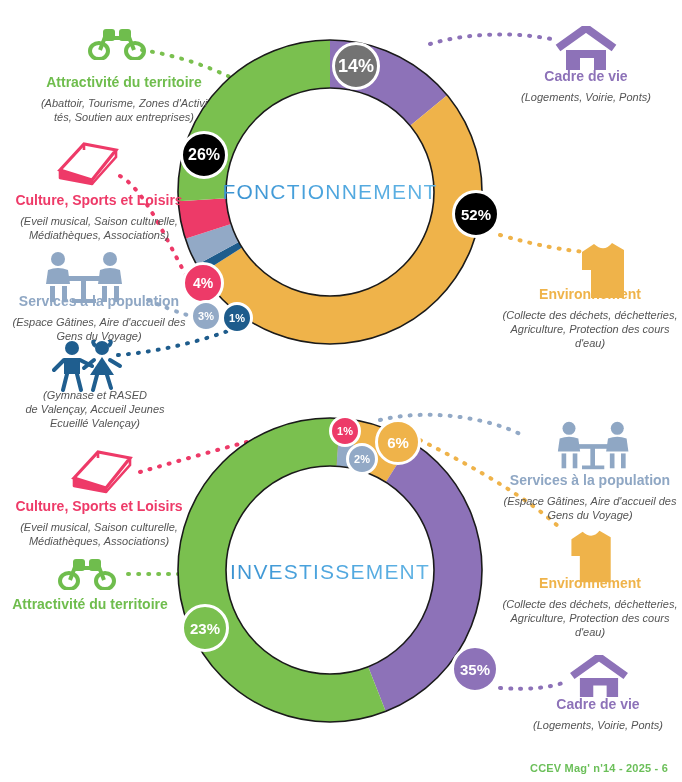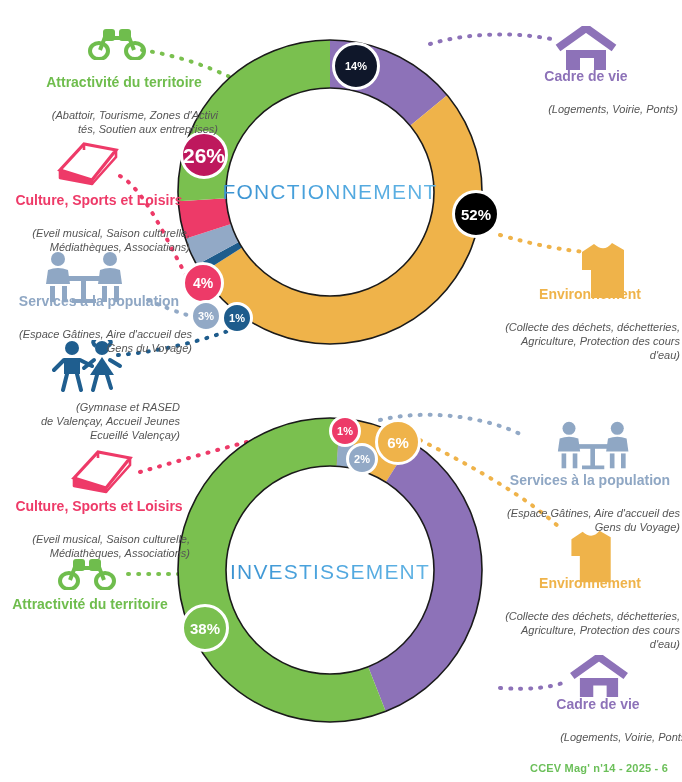--- a/index.html
+++ b/index.html
@@ -49,22 +49,21 @@
   .lbl .ttl{
     font-weight:bold;
     font-size:14px;
     line-height:1.15;
     white-space:nowrap;
   }
   .lbl .sub{
     font-style:italic;
     font-size:11px;
     line-height:1.28;
-    margin-top:18px;
-    text-align:right;
+    margin-top:6px;
   }
   .lbl.c{text-align:center;}
 
   .icon{position:absolute;}
 
   .footer{
     position:absolute;
     right:14px;bottom:8px;
     font-size:11px;
     font-weight:bold;
@@ -123,23 +122,23 @@
 
         <circle cx="170" cy="170" r="128" stroke="#7ac04f" stroke-dasharray="209.1 595.15" stroke-dashoffset="-595.15"></circle>
       </g>
 
       <circle cx="170" cy="170" r="152" fill="none" stroke="#1a1a1a" stroke-width="1.6"></circle>
       <circle cx="170" cy="170" r="104" fill="none" stroke="#1a1a1a" stroke-width="1.6"></circle>
     </svg>
     <div class="center-label" style="top:158px;">FONCTIONNEMENT</div>
   </div>
 
-  <div class="pct" style="left:332px;top:42px;width:48px;height:48px;font-size:11px;background:#0f172a;">14%</div>
+  <div class="pct" style="left:332px;top:42px;width:48px;height:48px;font-size:18px;background:#737373;">14%</div>
   <div class="pct" style="left:452px;top:190px;width:48px;height:48px;font-size:15px;background:#000000;">52%</div>
-  <div class="pct" style="left:180px;top:131px;width:48px;height:48px;font-size:21px;background:#be185d;">26%</div>
+  <div class="pct" style="left:180px;top:131px;width:48px;height:48px;font-size:16px;background:#000000;">26%</div>
   <div class="pct" style="left:182px;top:262px;width:42px;height:42px;font-size:14px;background:#ed3a68;">4%</div>
   <div class="pct" style="left:190px;top:300px;width:32px;height:32px;font-size:11px;background:#92a9c6;">3%</div>
   <div class="pct" style="left:221px;top:302px;width:32px;height:32px;font-size:11px;background:#1e5c8c;">1%</div>
 
   <div class="donut-wrap" style="left:160px; top:400px; width:340px; height:340px;">
     <svg width="340" height="340" viewBox="0 0 340 340">
       <g fill="none" stroke-width="48" transform="rotate(-90 170 170)">
 
         <circle cx="170" cy="170" r="128" stroke="#ed3a68" stroke-dasharray="8.04 796.21" stroke-dashoffset="0"></circle>
 
@@ -153,21 +152,22 @@
       </g>
       <circle cx="170" cy="170" r="152" fill="none" stroke="#1a1a1a" stroke-width="1.6"></circle>
       <circle cx="170" cy="170" r="104" fill="none" stroke="#1a1a1a" stroke-width="1.6"></circle>
     </svg>
     <div class="center-label" style="top:160px;">INVESTISSEMENT</div>
   </div>
 
   <div class="pct" style="left:329px;top:415px;width:32px;height:32px;font-size:11px;background:#ed3a68;">1%</div>
   <div class="pct" style="left:346px;top:443px;width:32px;height:32px;font-size:11px;background:#92a9c6;">2%</div>
   <div class="pct" style="left:375px;top:419px;width:46px;height:46px;font-size:15px;background:#efb34a;">6%</div>
-  <div class="pct" style="left:181px;top:604px;width:48px;height:48px;font-size:15px;background:#7ac04f;">38%</div>
+  <div class="pct" style="left:451px;top:645px;width:48px;height:48px;font-size:15px;background:#8d72b8;">35%</div>
+  <div class="pct" style="left:181px;top:604px;width:48px;height:48px;font-size:15px;background:#7ac04f;">23%</div>
 
   <svg class="icon" style="left:86px;top:26px;" width="62" height="34" viewBox="0 0 62 34">
     <g fill="none" stroke="#6fbd4d" stroke-width="4">
       <path d="M21 6 L14 24"></path>
         <path d="M41 6 L48 24"></path>
       <path d="M24 12 L38 12"></path>
     </g>
     <ellipse cx="13" cy="25" rx="9" ry="8" fill="none" stroke="#6fbd4d" stroke-width="4"></ellipse>
     <ellipse cx="49" cy="25" rx="9" ry="8" fill="none" stroke="#6fbd4d" stroke-width="4"></ellipse>
     <rect x="17" y="3" width="12" height="12" rx="3" fill="#6fbd4d"></rect>

